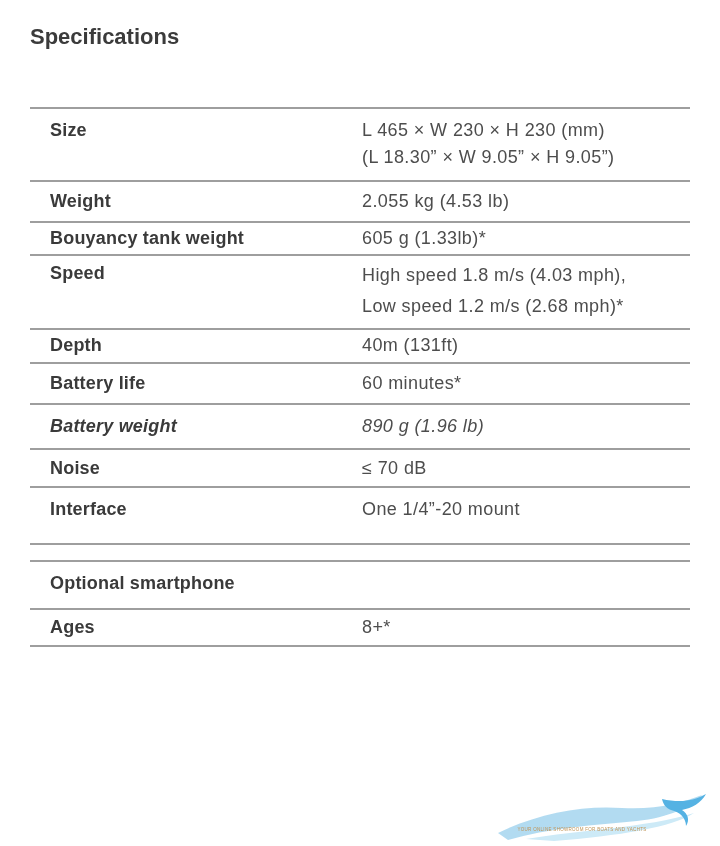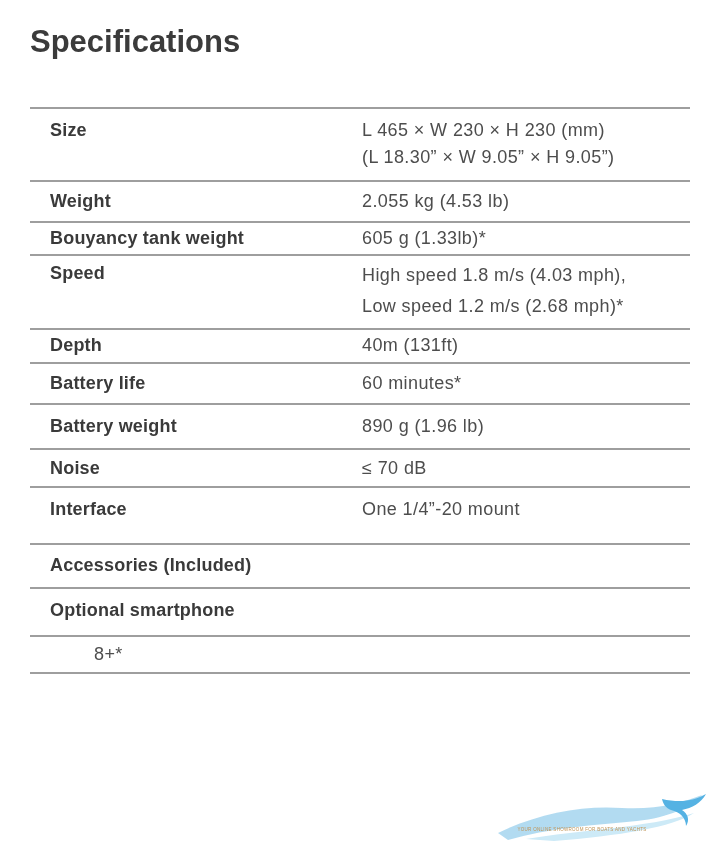--- a/index.html
+++ b/index.html
@@ -7,21 +7,21 @@
     --wave-light:#aed9f0; --wave-lighter:#cdeaf7; --wave-mid:#55b2e3;
     --wm-text:#8f8f8f; --tagline:#c09254;
   }
   *{margin:0;padding:0;box-sizing:border-box;}
   html,body{background:#fff;}
   body{font-family:"Liberation Sans","DejaVu Sans",sans-serif;}
   .page{position:relative;width:720px;height:846px;background:#fff;overflow:hidden;}
 
   .page-title{
     position:absolute;left:30px;top:24px;
-    font-size:31px;font-weight:700;color:var(--heading);letter-spacing:0px;
+    font-size:22px;font-weight:700;color:var(--heading);letter-spacing:0px;
   }
 
   .spec-table{
     position:absolute;left:30px;top:107px;width:660px;
     border-bottom:2px solid var(--divider);
   }
   .spec-row{
     display:flex;align-items:flex-start;
     border-top:2px solid var(--divider);
     padding:6px 6px 6px 20px;
@@ -36,21 +36,21 @@
     font-size:18px;font-weight:400;color:var(--value);
     line-height:27px;letter-spacing:0.4px;white-space:nowrap;margin-left:44px;
   }
   .spec-row:nth-child(1){padding-top:8px;padding-bottom:9px;}
   .spec-row:nth-child(2){padding-top:6px;padding-bottom:6px;}
   .spec-row:nth-child(3){padding-top:2px;padding-bottom:2px;}
   .spec-row:nth-child(4){padding-top:4px;padding-bottom:6px;}
   .spec-row:nth-child(4) .value-line{line-height:31px;}
   .spec-row:nth-child(5){padding-top:2px;padding-bottom:3px;align-items:flex-end;}
   .spec-row:nth-child(6){padding-bottom:6px;}
-  .spec-row:nth-child(7){padding-top:8px;padding-bottom:8px;}
+  .spec-row:nth-child(7){padding-top:8px;padding-bottom:8px;font-style:italic;}
   .spec-row:nth-child(8){padding-top:5px;padding-bottom:4px;}
   .spec-row:nth-child(9){padding-top:8px;padding-bottom:20px;}
   .spec-row:nth-child(10){padding-top:7px;padding-bottom:8px;}
   .spec-row:nth-child(10) .value-line{line-height:24px;}
   .spec-row:nth-child(11){padding-top:8px;padding-bottom:11px;}
   .spec-row:nth-child(11) .value-line{line-height:24px;}
   .spec-row:nth-child(12){padding-top:4px;padding-bottom:4px;}
 
   .watermark{position:absolute;left:496px;top:792px;width:218px;height:52px;}
   .watermark svg{position:absolute;left:0;top:0;width:218px;height:52px;}
@@ -132,28 +132,28 @@
   </div>
 
   <div class="spec-row">
     <div class="spec-label">Interface</div>
     <div class="spec-values">
           <div class="value-line">One 1/4”-20 mount</div>
         </div>
   </div>
 
   <div class="spec-row">
-    <div class="spec-label">Accessories (Included)</div>
   </div>
 
   <div class="spec-row">
     <div class="spec-label">Optional smartphone</div>
   </div>
 
   <div class="spec-row">
+    <div class="spec-label">Ages</div>
     <div class="spec-values">
           <div class="value-line">8+*</div>
         </div>
   </div>
 </div>
 
   <div class="watermark">
     <svg viewBox="0 0 218 52" aria-hidden="true">
       <rect x="14" y="9" width="142" height="36" fill="#ffffff"></rect>
       <path d="M2 41 C 40 22, 86 13, 126 16 C 160 18, 186 11, 206 3

